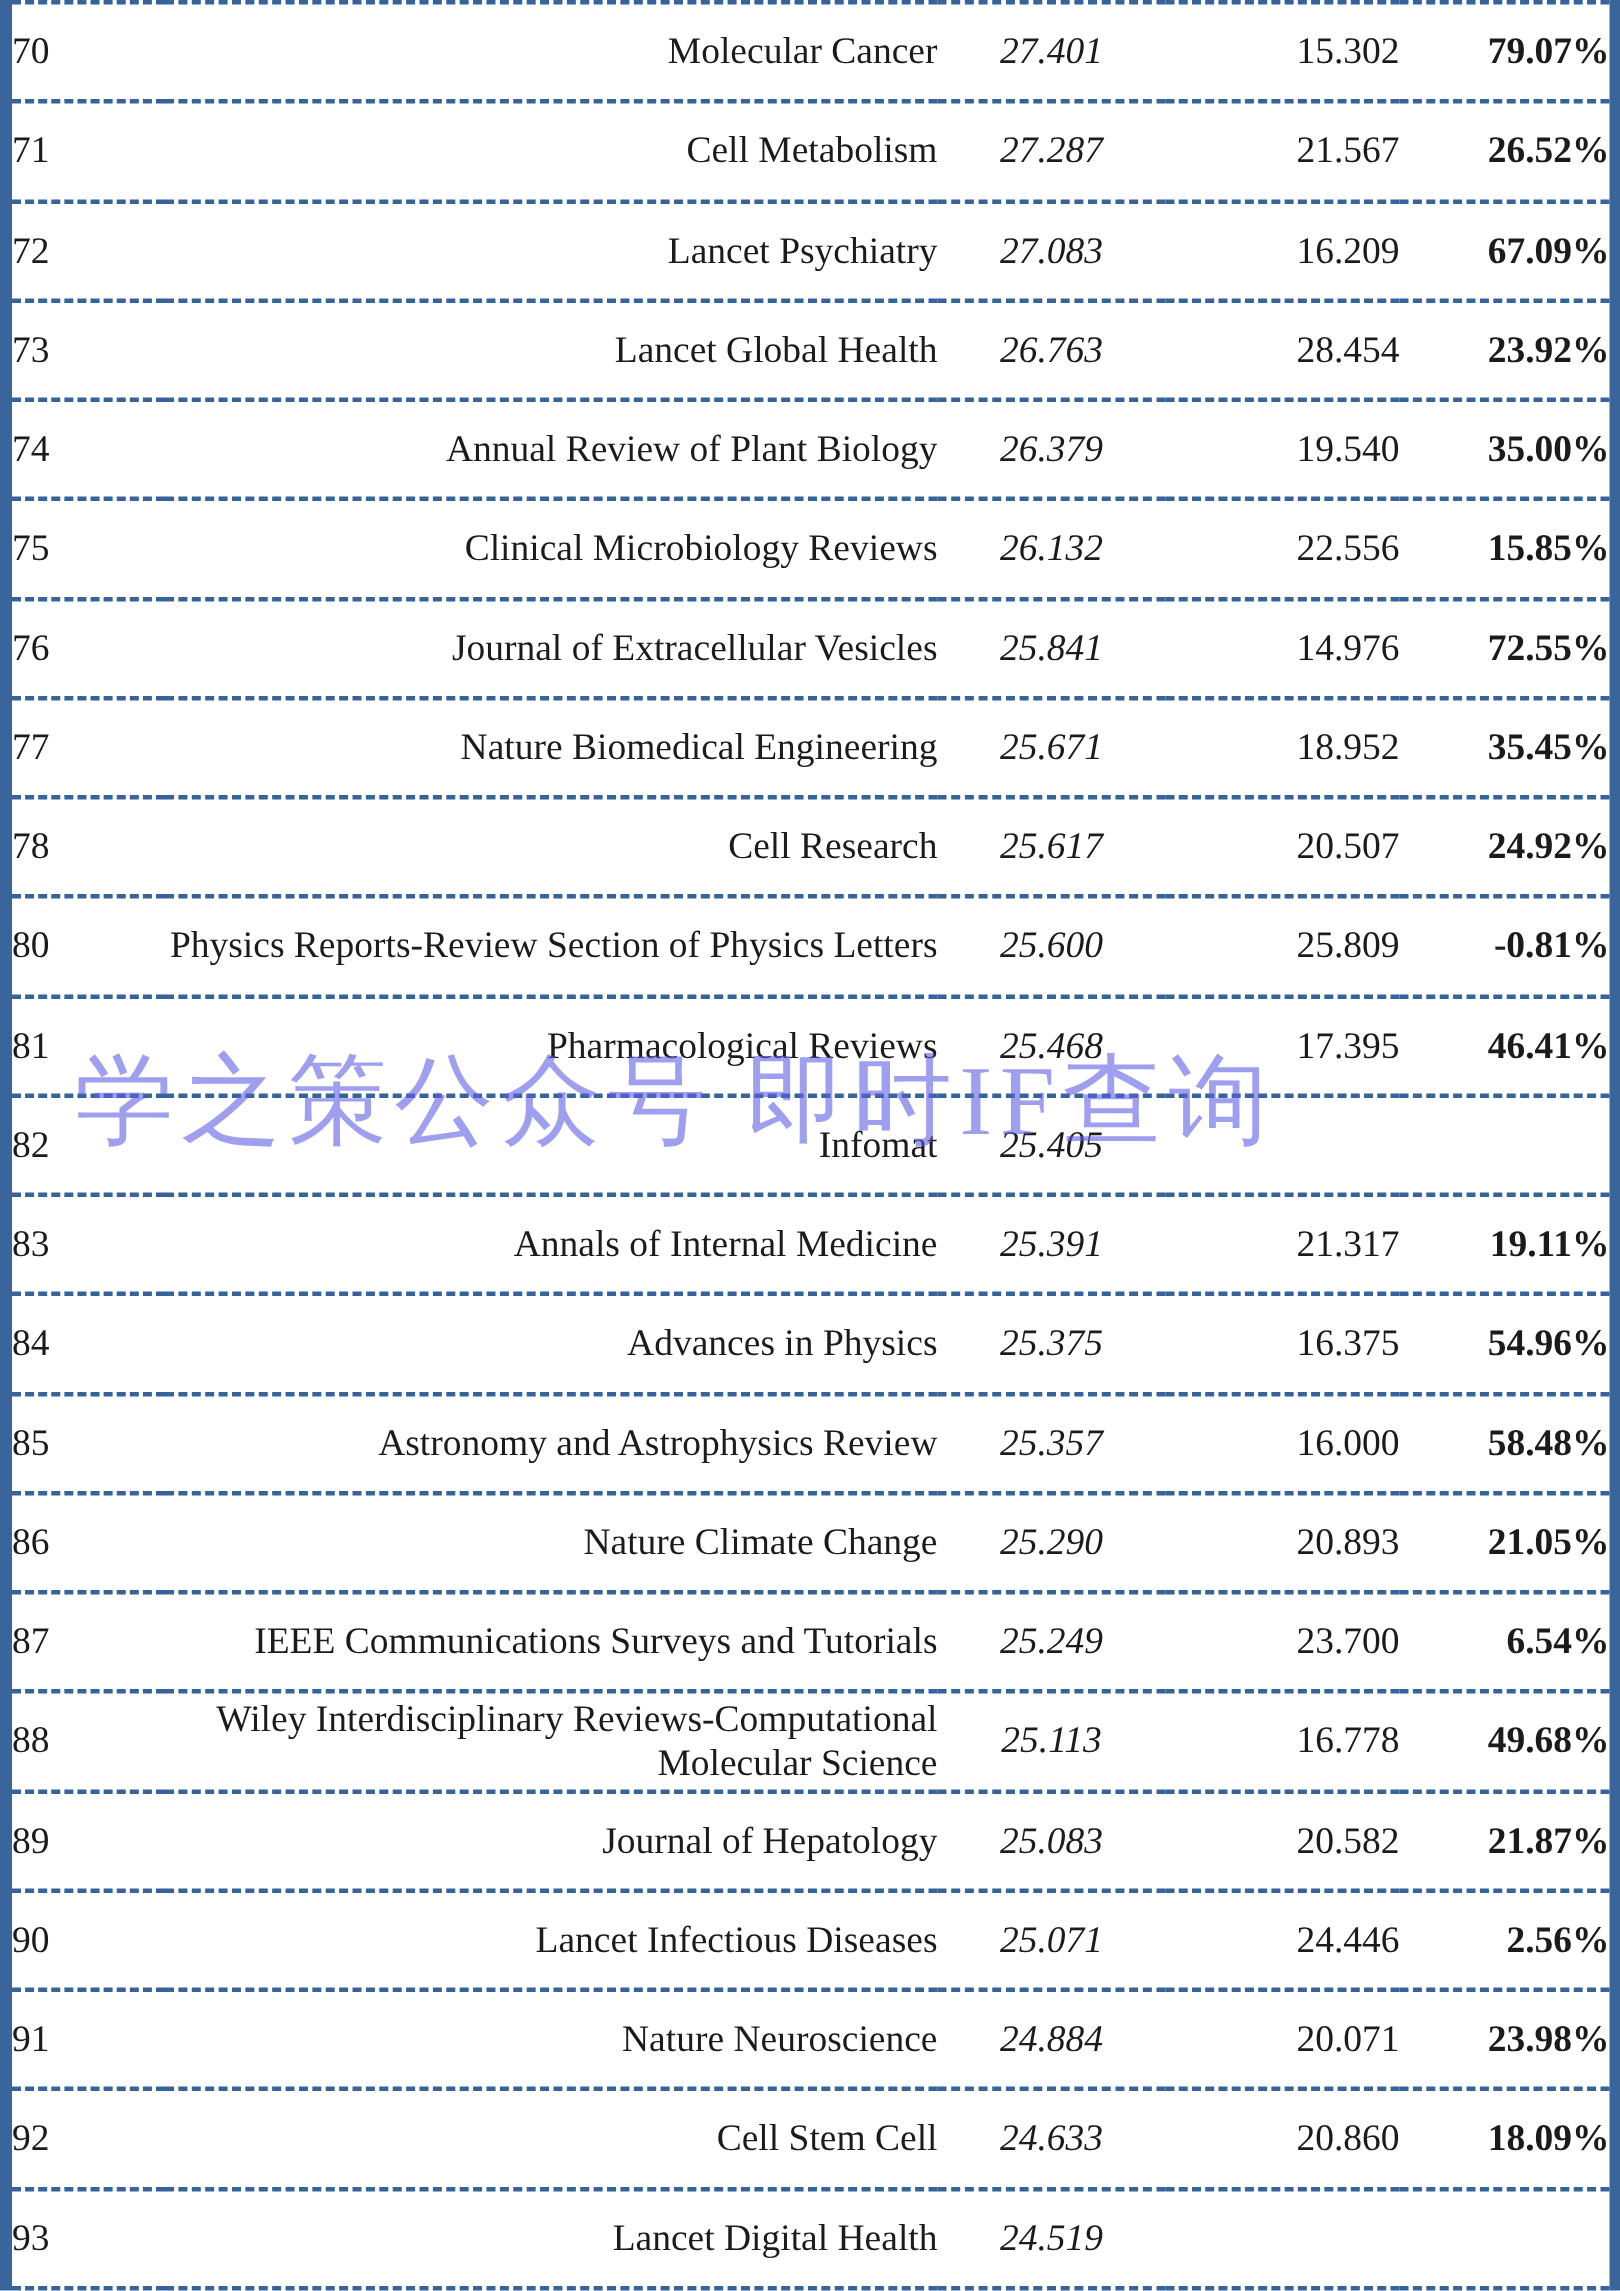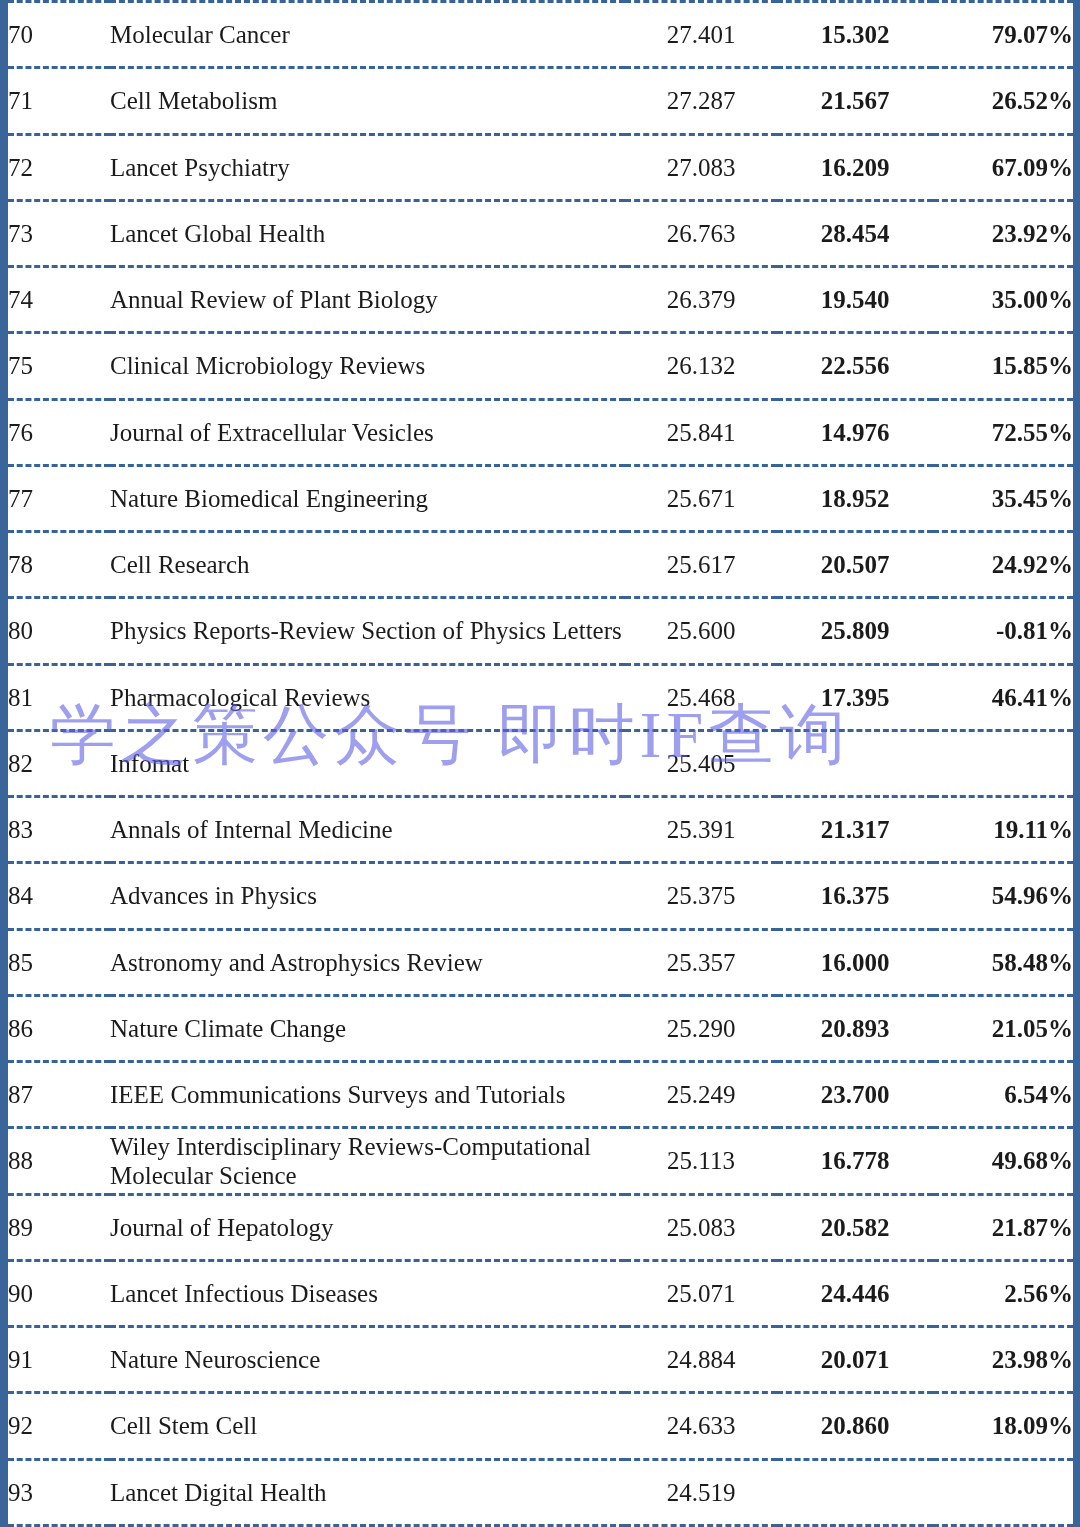--- a/index.html
+++ b/index.html
@@ -35,23 +35,23 @@
     height: 63px;
   }
   table.if-table td {
     font-size: 25px;
     line-height: 29px;
     vertical-align: middle;
     padding: 0;
     overflow: hidden;
   }
   td.col-rank   { width: 102px; text-align: left; padding-left: 20px; }
-  td.col-name   { width: 515px; text-align: left; padding-left: 7px; padding-right: 10px; }
-  td.col-if     { width: 152px; text-align: center; }
-  td.col-prev   { width: 156px; text-align: center; font-weight: bold; }
+  td.col-name   { width: 515px; text-align: right; padding-left: 7px; padding-right: 10px; }
+  td.col-if     { width: 152px; text-align: center; font-style: italic; }
+  td.col-prev   { width: 156px; text-align: right; }
   td.col-change { width: 140px; text-align: right; font-weight: bold; }
   .watermark {
     position: absolute;
     left: 42px;
     top: 702px;
     z-index: 5;
     font-family: "Liberation Serif", "DejaVu Serif", serif;
     font-size: 66px;
     line-height: 1;
     letter-spacing: 5px;

